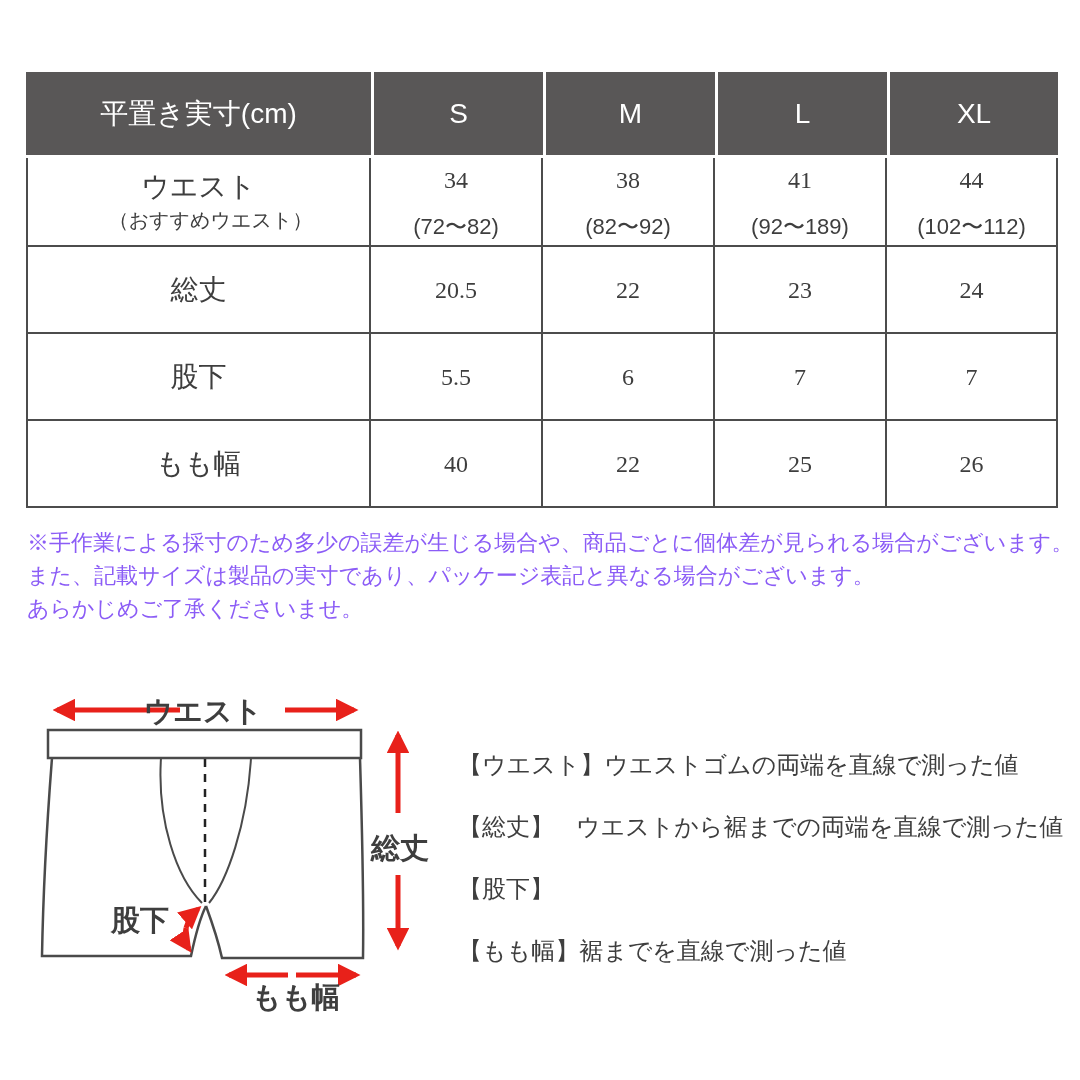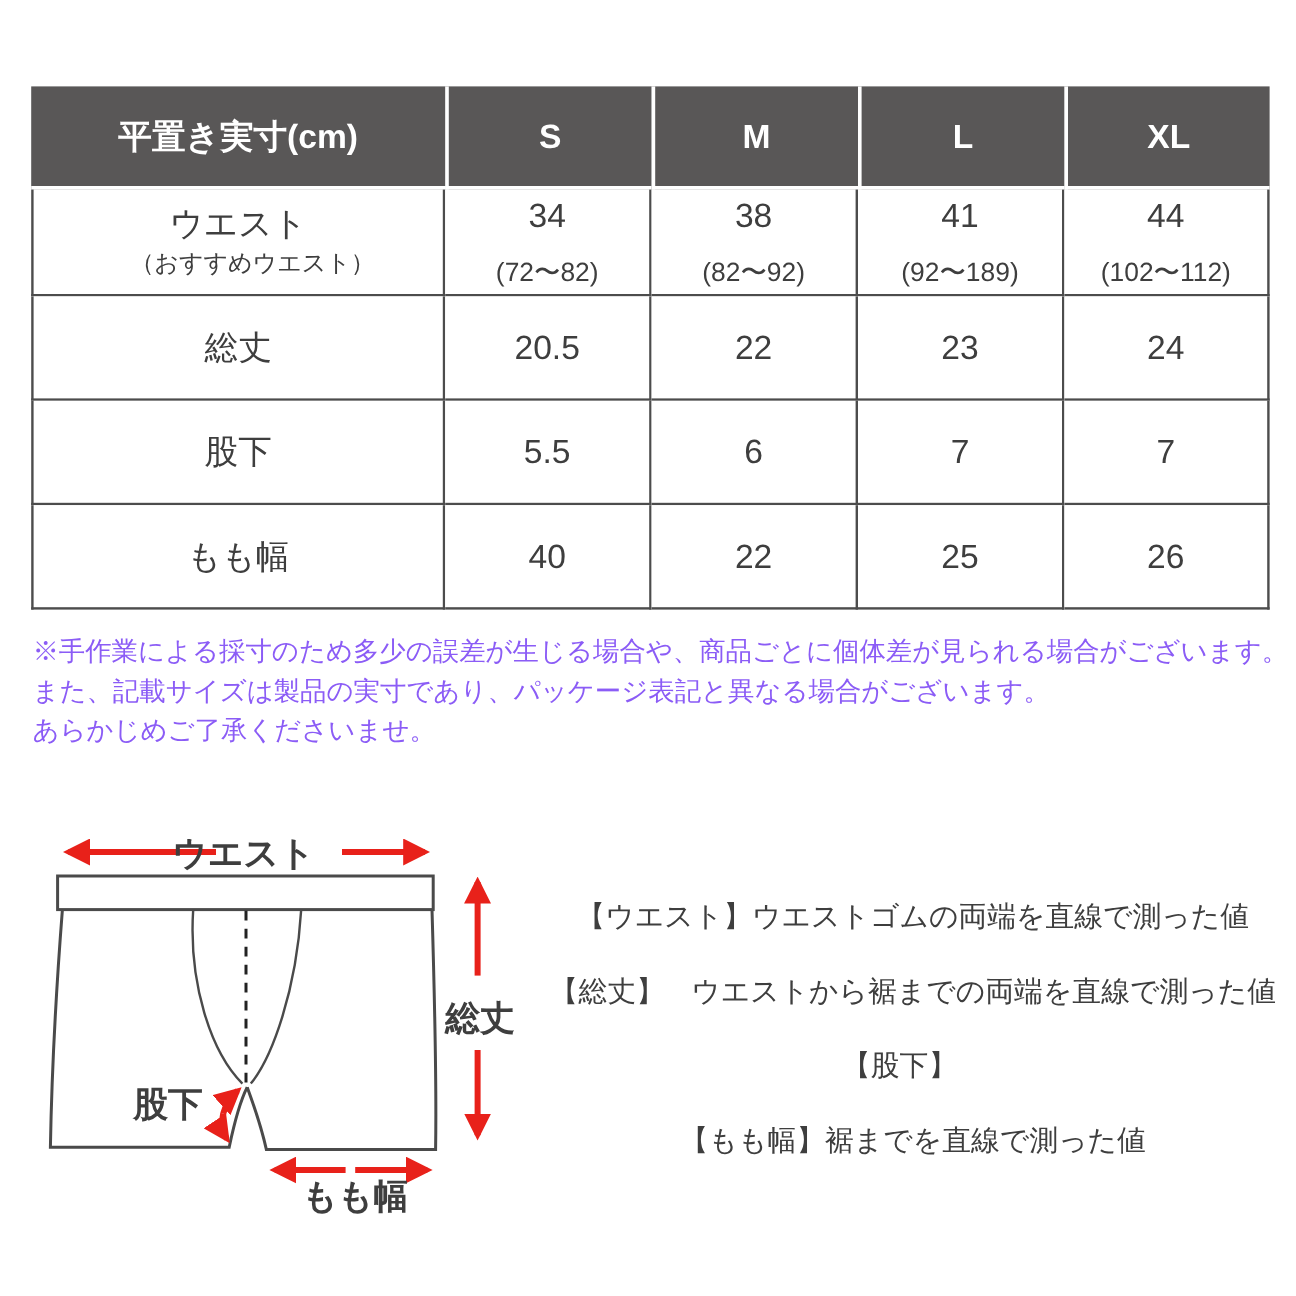--- a/index.html
+++ b/index.html
@@ -14,58 +14,58 @@
 
   
   .size-table {
     position: absolute; left: 26px; top: 72px;
     width: 1032px;
     border-collapse: separate; border-spacing: 0;
     table-layout: fixed;
   }
   .size-table th {
     background: #595757; color: #ffffff;
-    font-size: 28px; font-weight: 700;
+    font-size: 28px; font-weight: 400;
     height: 83px; text-align: center; vertical-align: middle;
     border-bottom: 3px solid #ffffff;
     padding: 0;
   }
   .size-table th + th { border-left: 3px solid #ffffff; }
   .size-table td {
     background: #ffffff;
     border-right: 2px solid #4c4c4c;
     border-bottom: 2px solid #4c4c4c;
     text-align: center; vertical-align: middle;
     padding: 0;
   }
   .size-table td:first-child { border-left: 2px solid #4c4c4c; }
   .size-table tbody tr { height: 87px; }
   .size-table tbody tr.tall { height: 89px; }
   .row-label { font-size: 28px; line-height: 32px; }
   .row-sublabel { font-size: 20px; line-height: 26px; margin-top: 4px; padding-left: 24px; }
-  .cell-value { font-size: 28px; line-height: 34px; }
+  .cell-value { font-size: 24px; line-height: 34px; font-family: Liberation Serif, serif; }
   .cell-subvalue { font-size: 22px; line-height: 26px; margin-top: 17px; }
 
   
   .disclaimer {
     position: absolute; left: 27px; top: 526px;
     font-size: 22px; line-height: 33px;
     white-space: nowrap; color: #8b5cf6;
   }
 
   
   .diagram-svg { position: absolute; left: 30px; top: 685px; }
   .diagram-label {
     font-family: "Liberation Sans", sans-serif;
     font-size: 29px; font-weight: bold; fill: #3e3e3e;
   }
 
   
   .definitions { position: absolute; left: 458px; top: 750px; }
-  .def-row { display: flex; align-items: flex-start; margin-bottom: 32px; justify-content: center; }
+  .def-row { display: flex; align-items: flex-start; margin-bottom: 32px; }
   .def-term { min-width: 118px; font-size: 24px; line-height: 30px; white-space: nowrap; }
   .def-desc { font-size: 24px; line-height: 30px; white-space: nowrap; margin-left: 0px; }
 </style>
 </head>
 <body>
 
 <table class="size-table">
   <colgroup>
     <col style="width:345px">
       <col style="width:172px">

